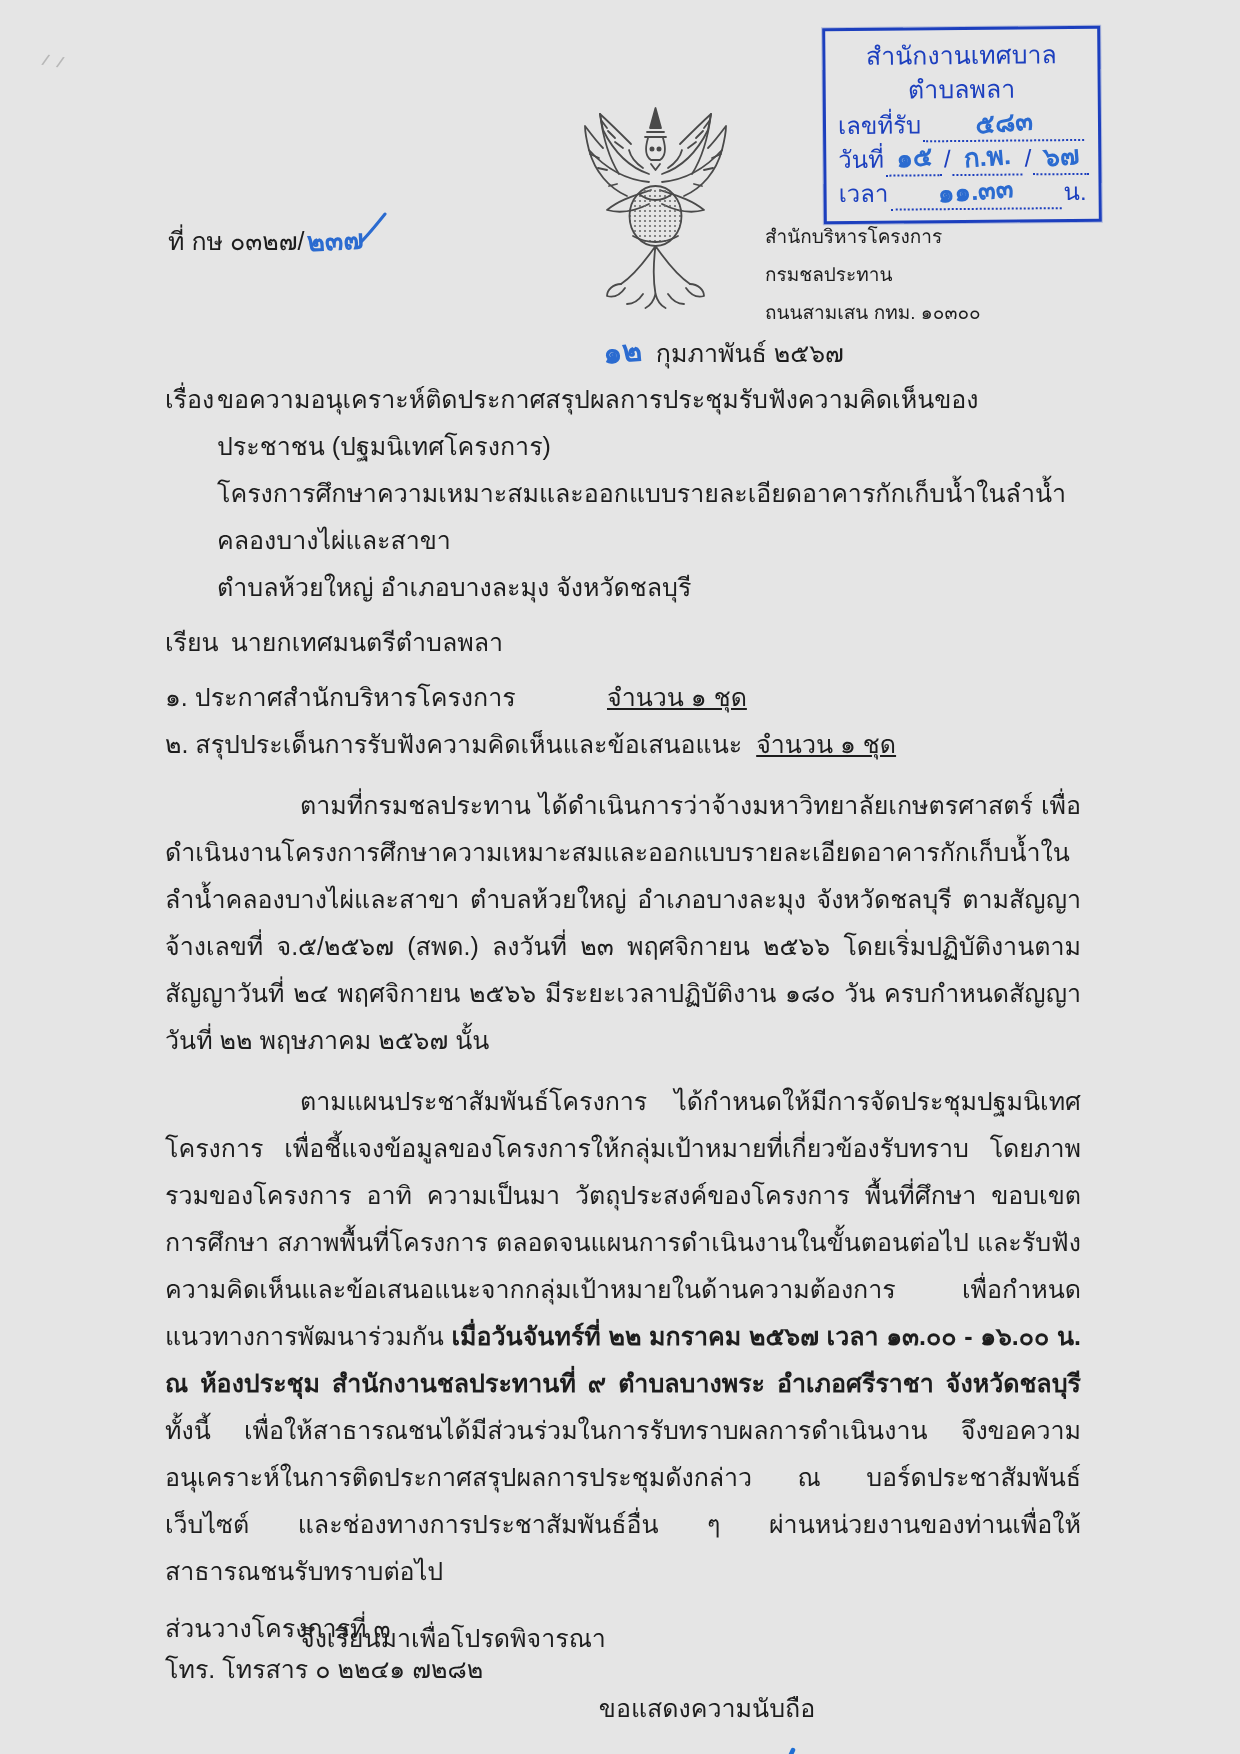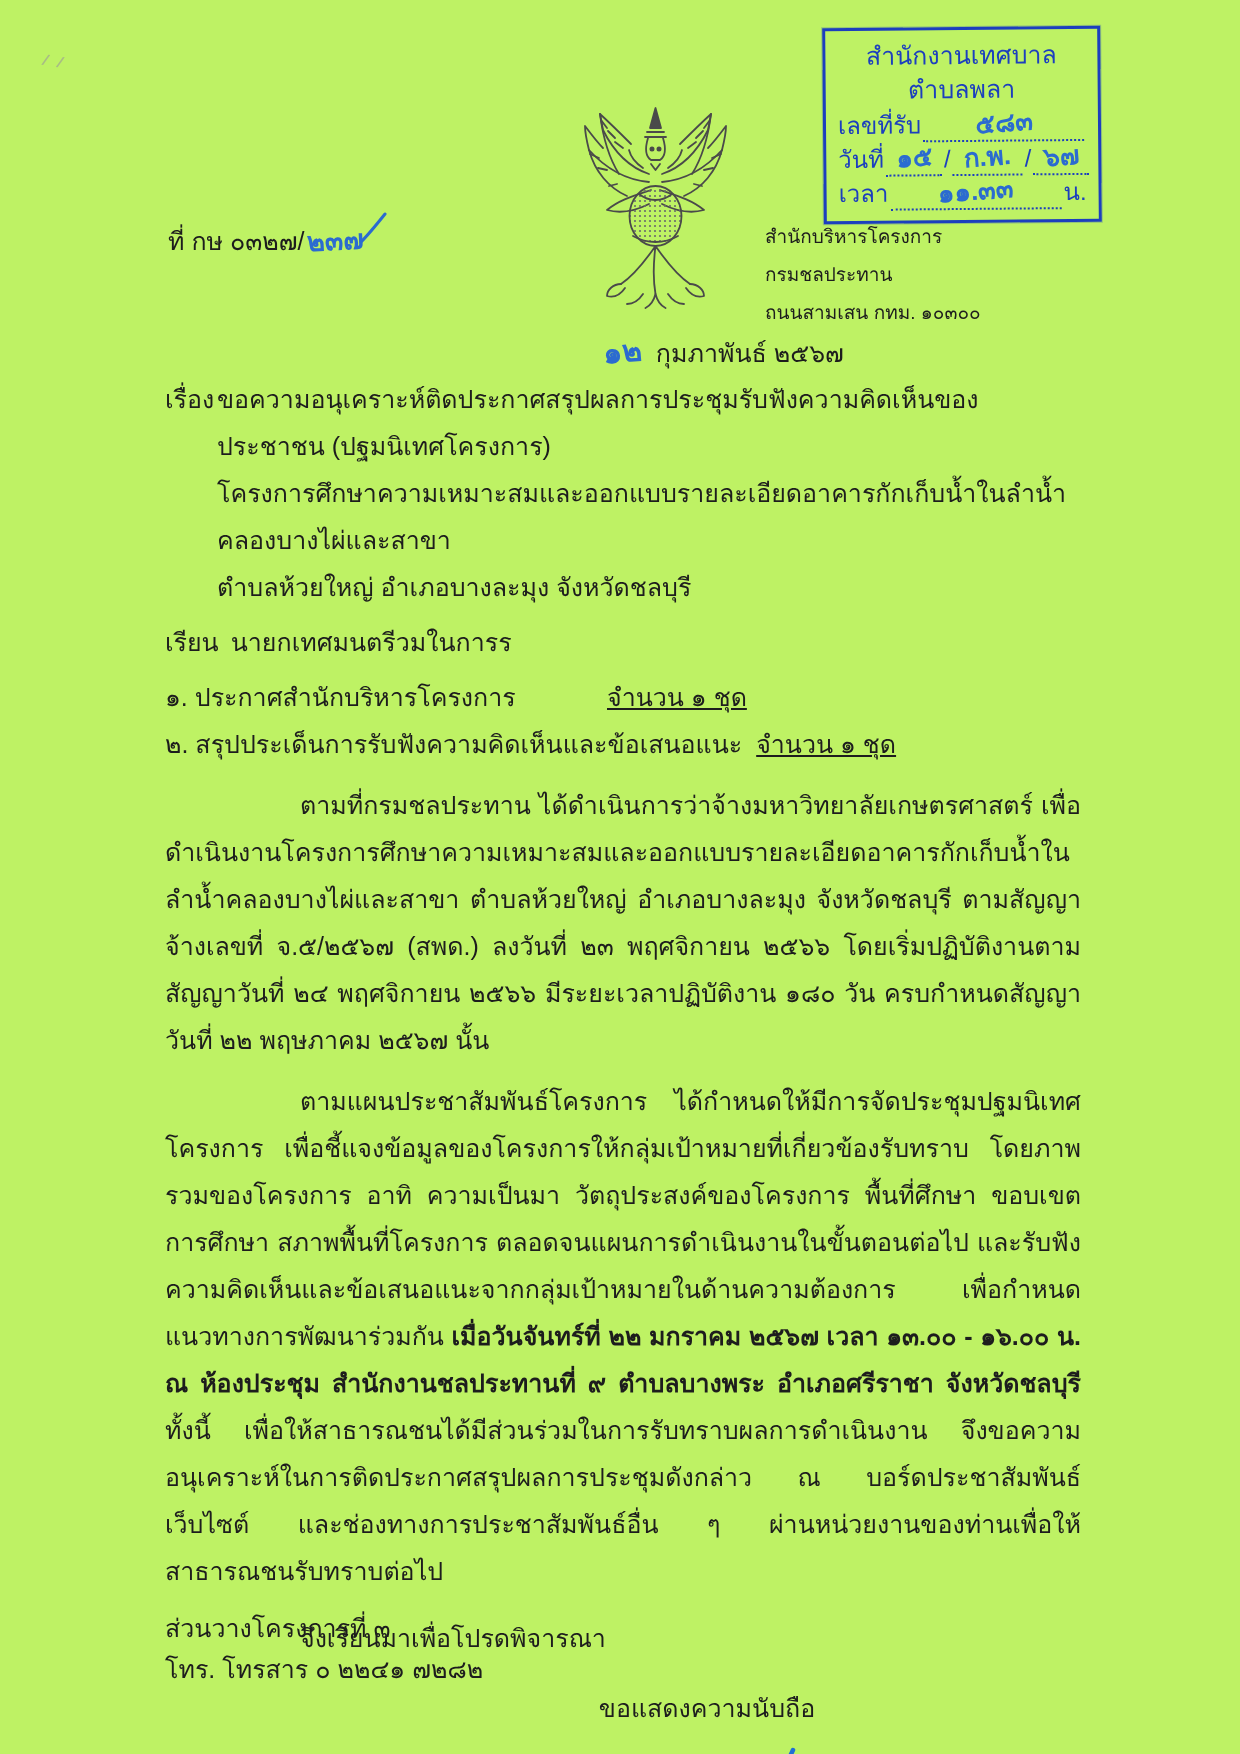--- a/index.html
+++ b/index.html
@@ -2,21 +2,21 @@
 <html><head>
 <meta charset="utf-8">
 <style>
   html,body{margin:0;padding:0;}
   body{
     width:1240px;height:1754px;position:relative;
     background:#fefefe;
     font-family:"Liberation Sans", sans-serif;
     color:#1d1d1d;
   }
-  .page{position:absolute;inset:0;background:#bef264;}
+  .page{position:absolute;inset:0;background:#e5e5e5;}
 
   
   .stamp{
     position:absolute;left:823px;top:27px;width:248px;
     border:3px solid #1c3fbe;
     padding:8px 12px 10px 12px;
     transform:rotate(-0.5deg);
     color:#1c3fbe;font-size:24px;line-height:34px;
     box-shadow:0 0 0 1px rgba(28,63,190,.25);
   }
@@ -172,21 +172,21 @@
     <div class="subject-row">
       <div class="subject-label">เรื่อง</div>
       <div class="subject-lines">
         <div>ขอความอนุเคราะห์ติดประกาศสรุปผลการประชุมรับฟังความคิดเห็นของประชาชน (ปฐมนิเทศโครงการ)</div>
         <div>โครงการศึกษาความเหมาะสมและออกแบบรายละเอียดอาคารกักเก็บน้ำในลำน้ำคลองบางไผ่และสาขา</div>
         <div>ตำบลห้วยใหญ่ อำเภอบางละมุง จังหวัดชลบุรี</div>
       </div>
     </div>
 
     <div class="to-row">
-      <span class="to-label">เรียน</span><span>นายกเทศมนตรีวมในการร</span>
+      <span class="to-label">เรียน</span><span>นายกเทศมนตรีตำบลพลา</span>
     </div>
 
     <div class="enc-row">
       <div class="enc-items">
         <div class="enc-item">
           <span class="enc-text w420">๑. ประกาศสำนักบริหารโครงการ</span>
           <span class="enc-qty">จำนวน ๑ ชุด</span>
         </div>
         <div class="enc-item">
           <span class="enc-text">๒. สรุปประเด็นการรับฟังความคิดเห็นและข้อเสนอแนะ</span>

